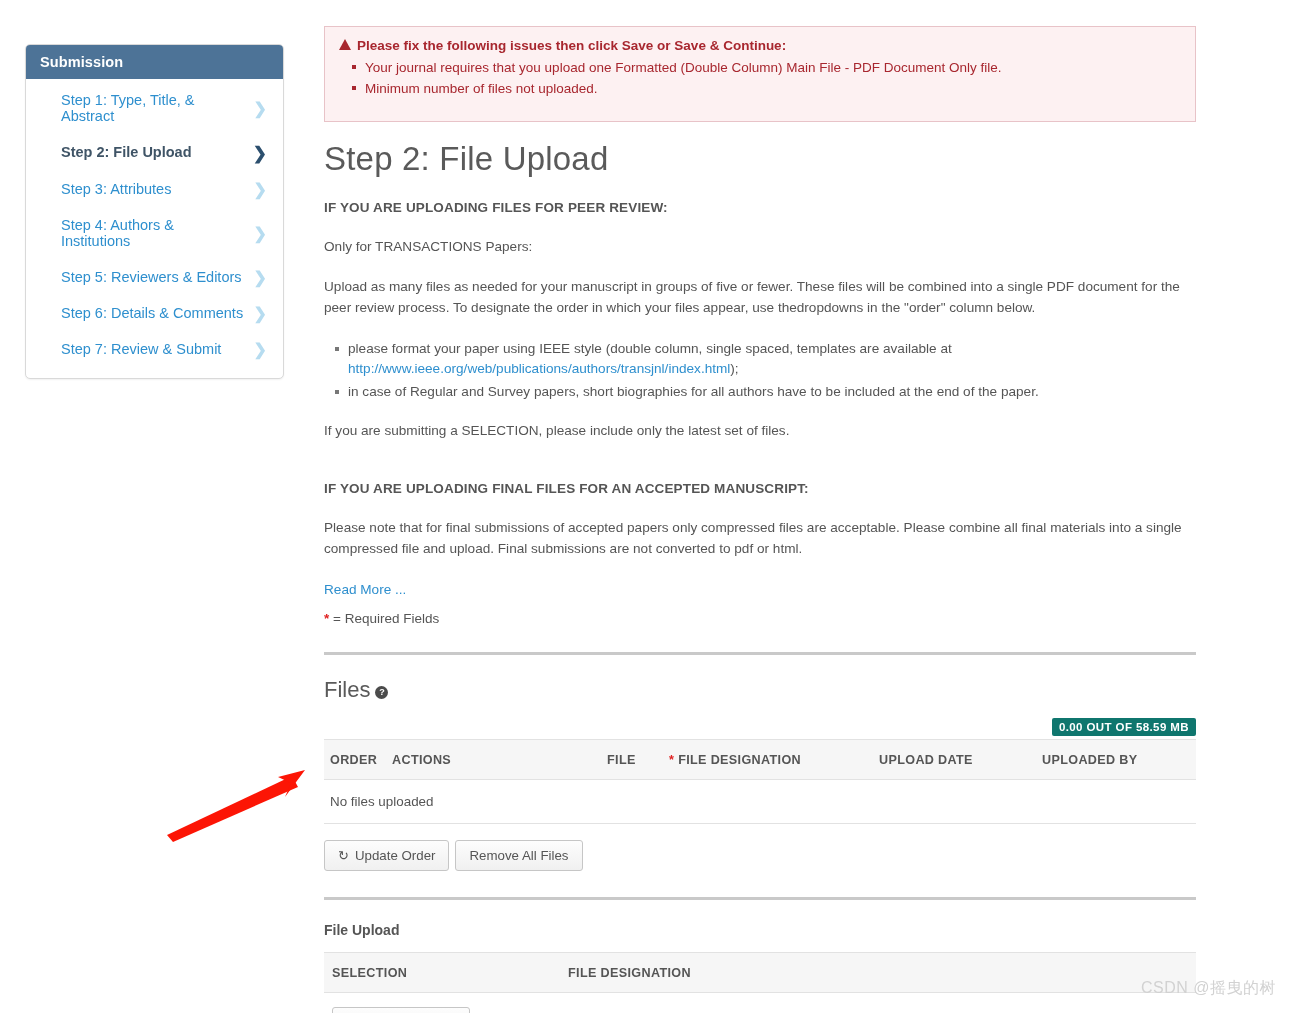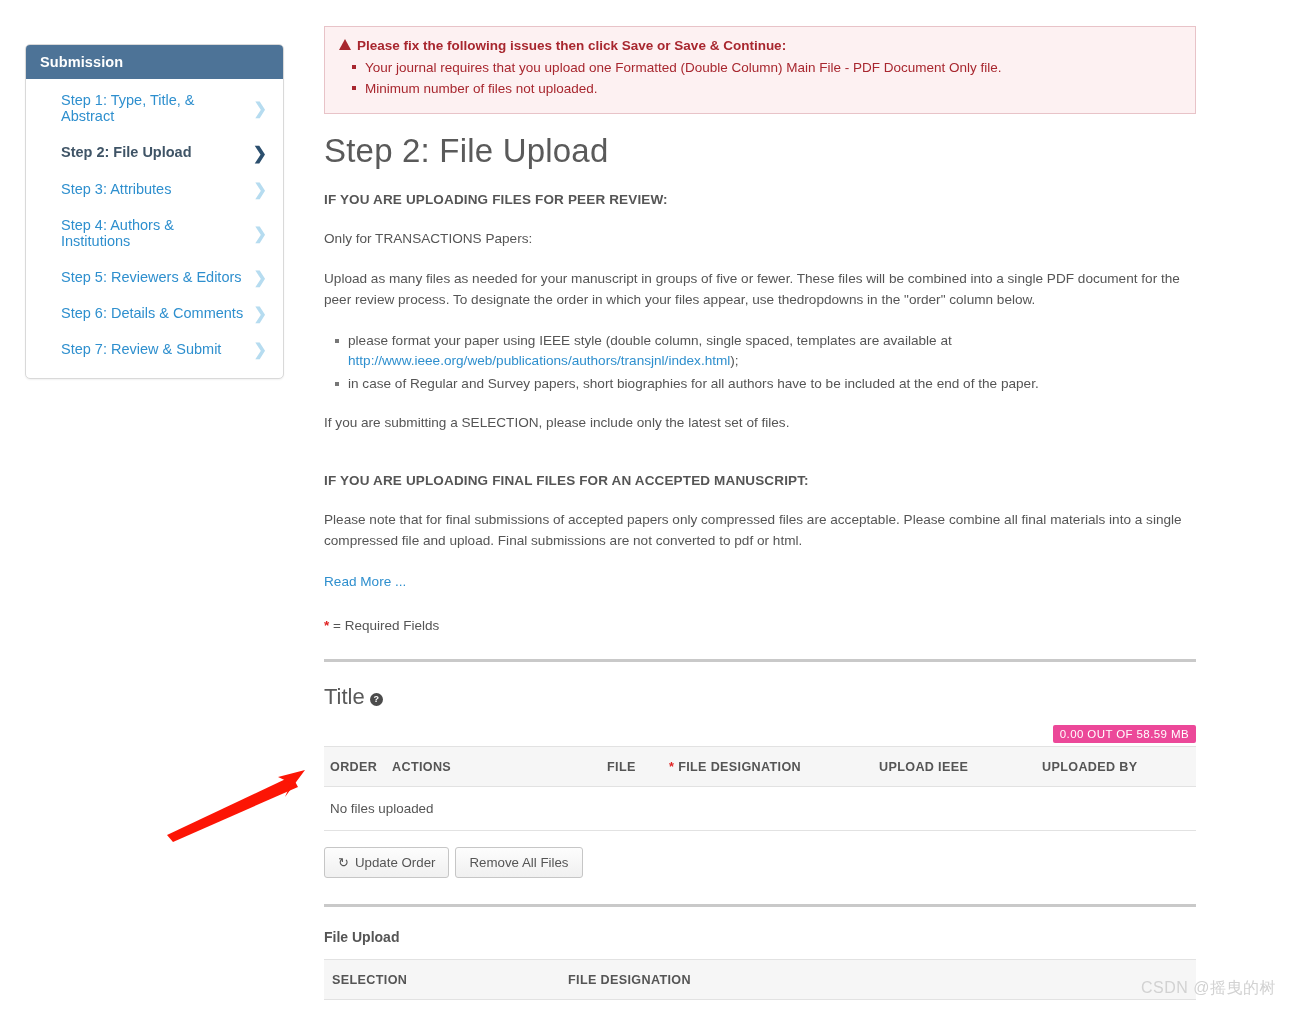--- a/index.html
+++ b/index.html
@@ -61,21 +61,21 @@
   .main {
     position: absolute;
     left: 324px; top: 26px;
     width: 872px;
   }
 
   
   .alert {
     background: #fdf1f2;
     border: 1px solid #e8c3c8;
-    padding: 11px 14px 13px 14px;
+    padding: 11px 14px 21px 14px;
     margin-bottom: 8px;
   }
   .alert-title {
     color: #a8272f;
     font-weight: bold;
     font-size: 13.5px;
     display: flex;
     align-items: flex-start;
     gap: 6px;
     margin-bottom: 4px;
@@ -175,24 +175,24 @@
     color: #fff;
     font-size: 9px;
     font-weight: bold;
     font-family: "Liberation Sans", sans-serif;
     position: relative; top: 2px;
     cursor: pointer;
   }
 
   .badge-row { display: flex; justify-content: flex-end; margin-top: 15px; }
   .size-badge {
-    background: #ec4899;
+    background: #0f766e;
     color: #fff;
     font-size: 11.5px;
-    font-weight: normal;
+    font-weight: bold;
     letter-spacing: 0.4px;
     padding: 2.5px 7px 3.5px 7px;
     border-radius: 2px;
   }
 
   table.files-table {
     width: 100%;
     border-collapse: collapse;
     margin-top: 3px;
   }
@@ -346,51 +346,51 @@
       </li>
       <li>in case of Regular and Survey papers, short biographies for all authors have to be included at the end of the paper.</li>
     </ul>
 
     <p class="body">If you are submitting a SELECTION, please include only the latest set of files.</p>
 
     <div class="sec-head" style="margin-top:40px;">IF YOU ARE UPLOADING FINAL FILES FOR AN ACCEPTED MANUSCRIPT:</div>
 
     <p class="body">Please note that for final submissions of accepted papers only compressed files are acceptable. Please combine all final materials into a single compressed file and upload. Final submissions are not converted to pdf or html.</p>
 
-    <p class="body" style="margin-bottom:26px;">
+    <p class="body" style="margin-bottom:11px;">
       <a class="link" href="#">Read More ...</a>
     </p>
 
     <p class="required-note">
       <span class="req-star">*</span>
       <span>= Required Fields</span>
     </p>
 
     <hr class="hr-thick">
 
     <h2 class="files-head">
-      <span>Title</span>
+      <span>Files</span>
       <span class="help-icon">?</span>
     </h2>
 
     <div class="badge-row">
       <span class="size-badge">0.00 OUT OF 58.59 MB</span>
     </div>
 
     <table class="files-table">
       <thead>
         <tr>
           <th style="width:62px;">ORDER</th>
           <th style="width:215px;">ACTIONS</th>
           <th style="width:62px;">FILE</th>
           <th style="width:210px;">
             <span class="req-star">*</span>
             <span>FILE DESIGNATION</span>
           </th>
-          <th style="width:163px;">UPLOAD IEEE</th>
+          <th style="width:163px;">UPLOAD DATE</th>
           <th>UPLOADED BY</th>
         </tr>
       </thead>
       <tbody>
         <tr>
           <td colspan="6">No files uploaded</td>
         </tr>
       </tbody>
     </table>
 

